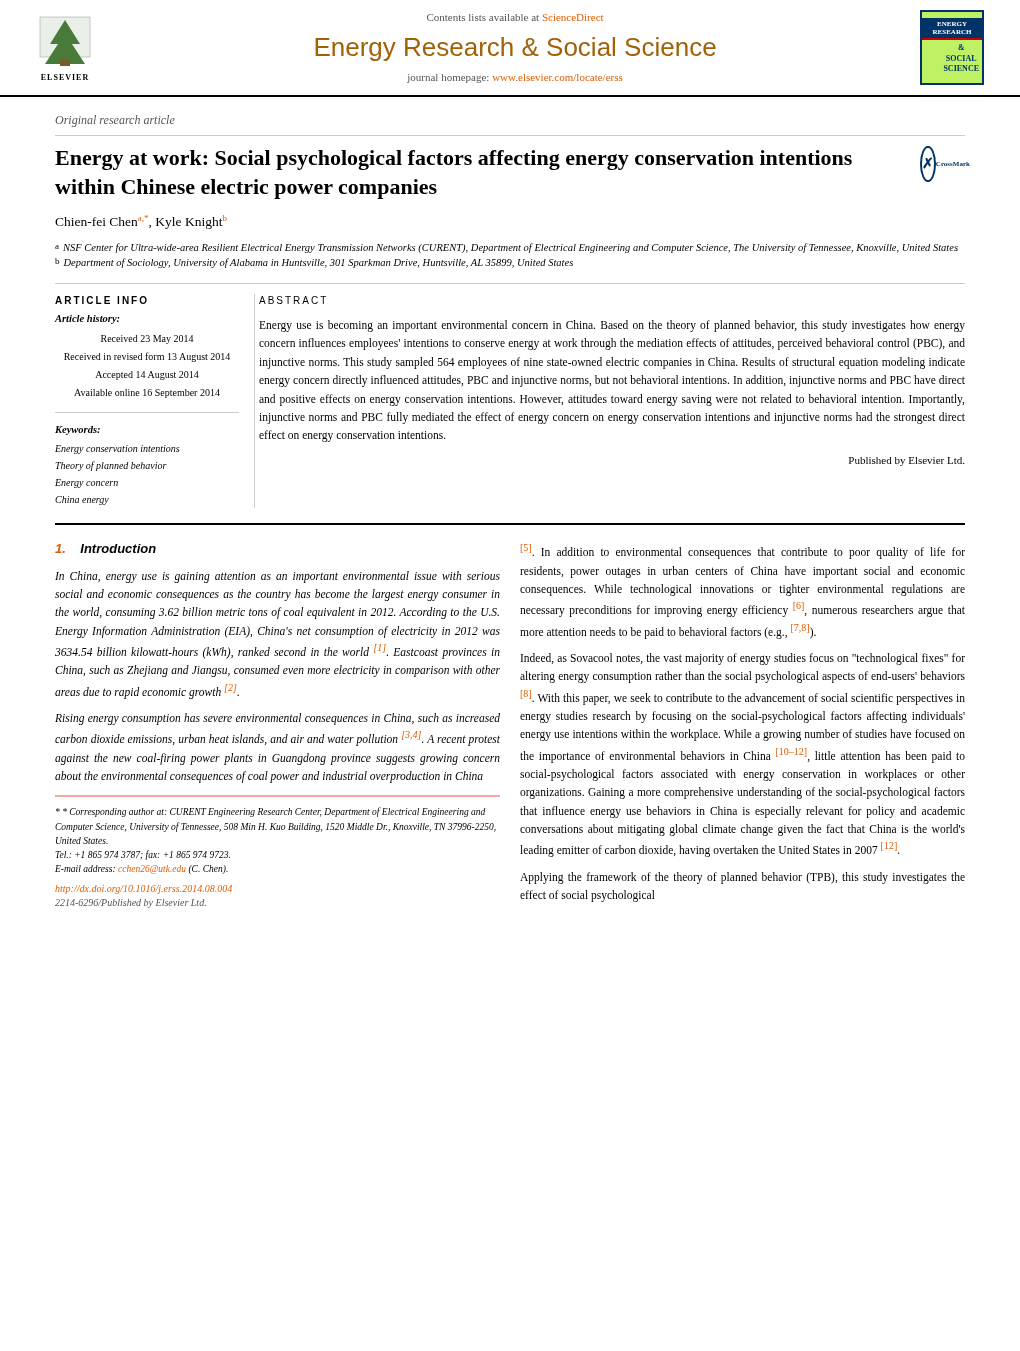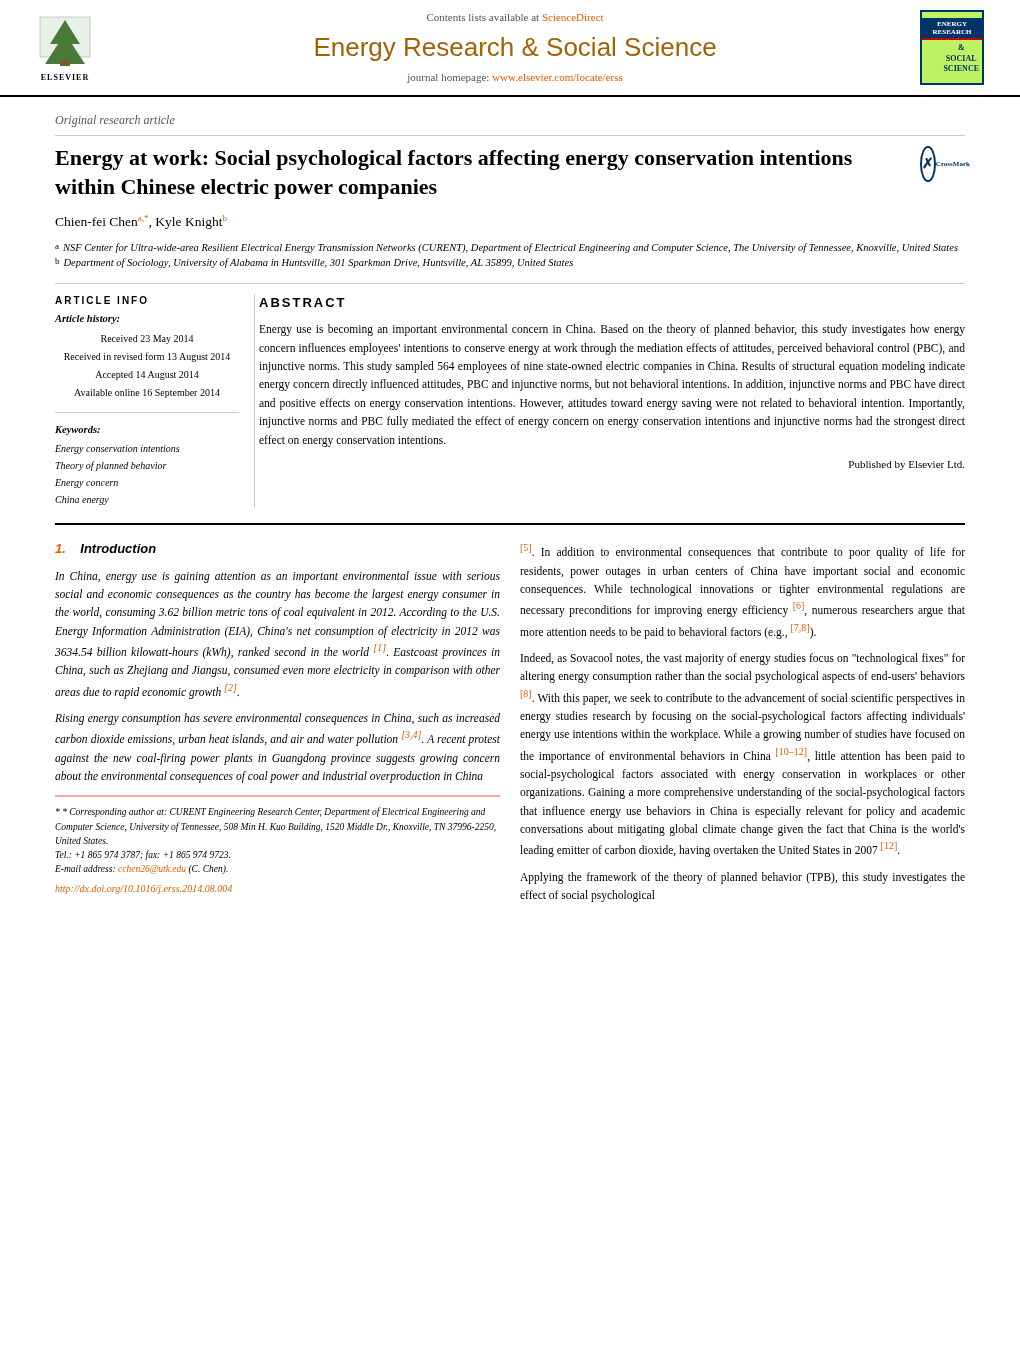--- a/index.html
+++ b/index.html
@@ -224,23 +224,23 @@
     }
     .keyword-item {
       font-size: 10px;
       font-style: italic;
       line-height: 1.7;
     }
     .abstract-col {
       flex: 1;
     }
     .abstract-title {
-      font-size: 13px;
+      font-size: 10px;
       letter-spacing: 2px;
-      font-weight: bold;
+      font-weight: normal;
       color: #000;
       margin-bottom: 8px;
       font-family: Arial, sans-serif;
       text-transform: uppercase;
     }
     .abstract-text {
       font-size: 11.5px;
       line-height: 1.6;
       color: #000;
       text-align: justify;
@@ -439,20 +439,21 @@
           </div>
           <div class="footnote-text">Tel.: +1 865 974 3787; fax: +1 865 974 9723.</div>
           <div class="footnote-text">
             <span>E-mail address:</span>
             <a href="#" style="color:#e05c00; text-decoration:none;">cchen26@utk.edu</a>
             <span>(C. Chen).</span>
           </div>
           <div class="doi-line">
             <a href="#">http://dx.doi.org/10.1016/j.erss.2014.08.004</a>
           </div>
+          <div class="issn-line">2214-6296/Published by Elsevier Ltd.</div>
         </div>
       </div>
 
       <div class="right-col">
         <div class="body-text">
           <span class="ref">[5]</span>. In addition to environmental consequences that contribute to poor quality of life for residents, power outages in urban centers of China have important social and economic consequences. While technological innovations or tighter environmental regulations are necessary preconditions for improving energy efficiency <span class="ref">[6]</span>, numerous researchers argue that more attention needs to be paid to behavioral factors (e.g., <span class="ref">[7,8]</span>).
         </div>
         <div class="body-text">
           Indeed, as Sovacool notes, the vast majority of energy studies focus on "technological fixes" for altering energy consumption rather than the social psychological aspects of end-users' behaviors <span class="ref">[8]</span>. With this paper, we seek to contribute to the advancement of social scientific perspectives in energy studies research by focusing on the social-psychological factors affecting individuals' energy use intentions within the workplace. While a growing number of studies have focused on the importance of environmental behaviors in China <span class="ref">[10–12]</span>, little attention has been paid to social-psychological factors associated with energy conservation in workplaces or other organizations. Gaining a more comprehensive understanding of the social-psychological factors that influence energy use behaviors in China is especially relevant for policy and academic conversations about mitigating global climate change given the fact that China is the world's leading emitter of carbon dioxide, having overtaken the United States in 2007 <span class="ref">[12]</span>.
         </div>

